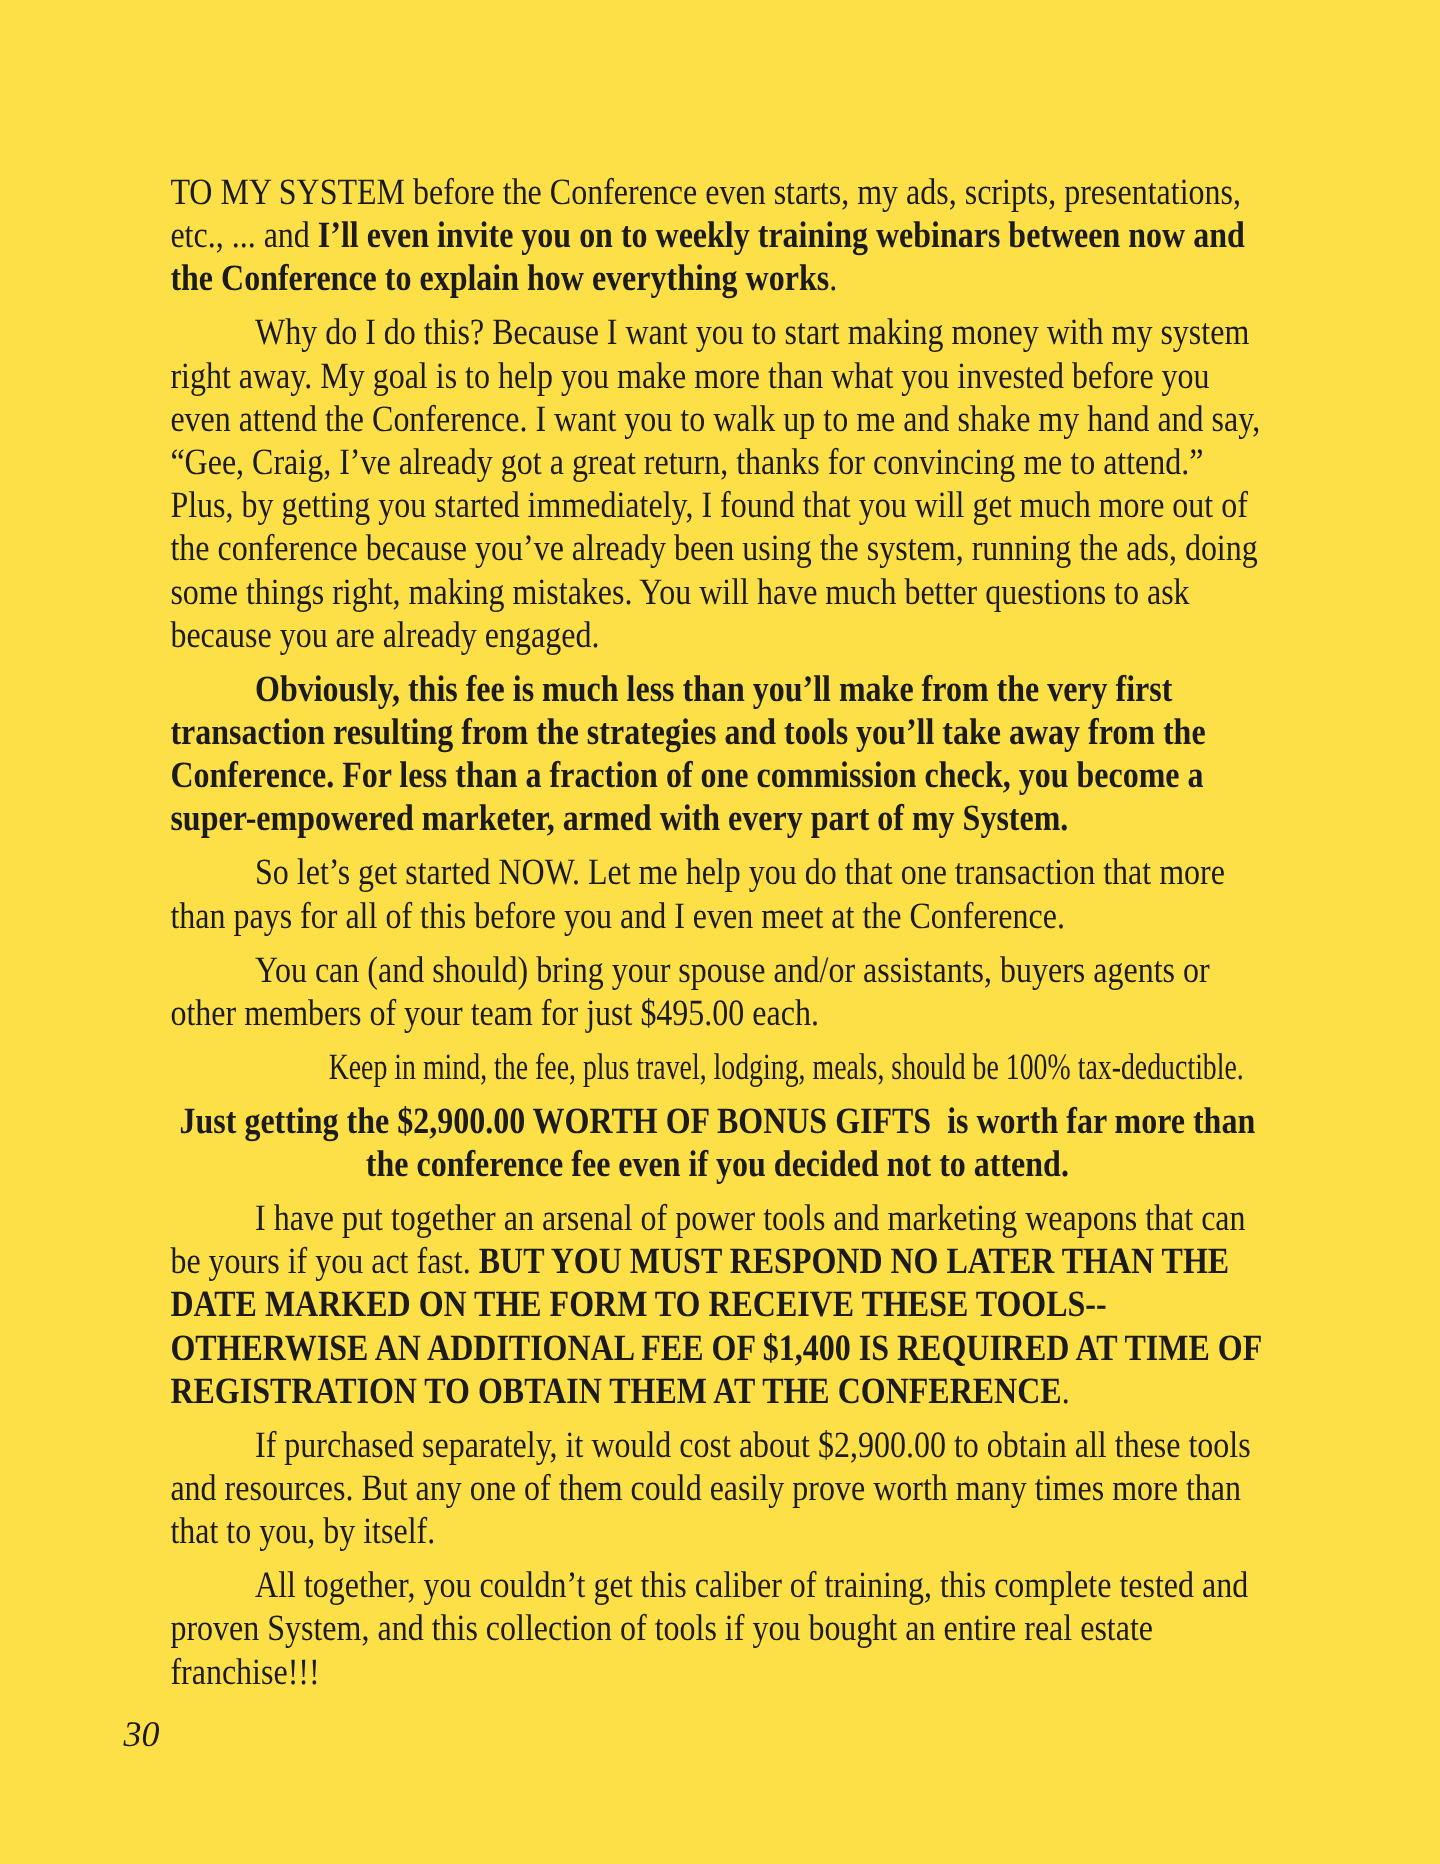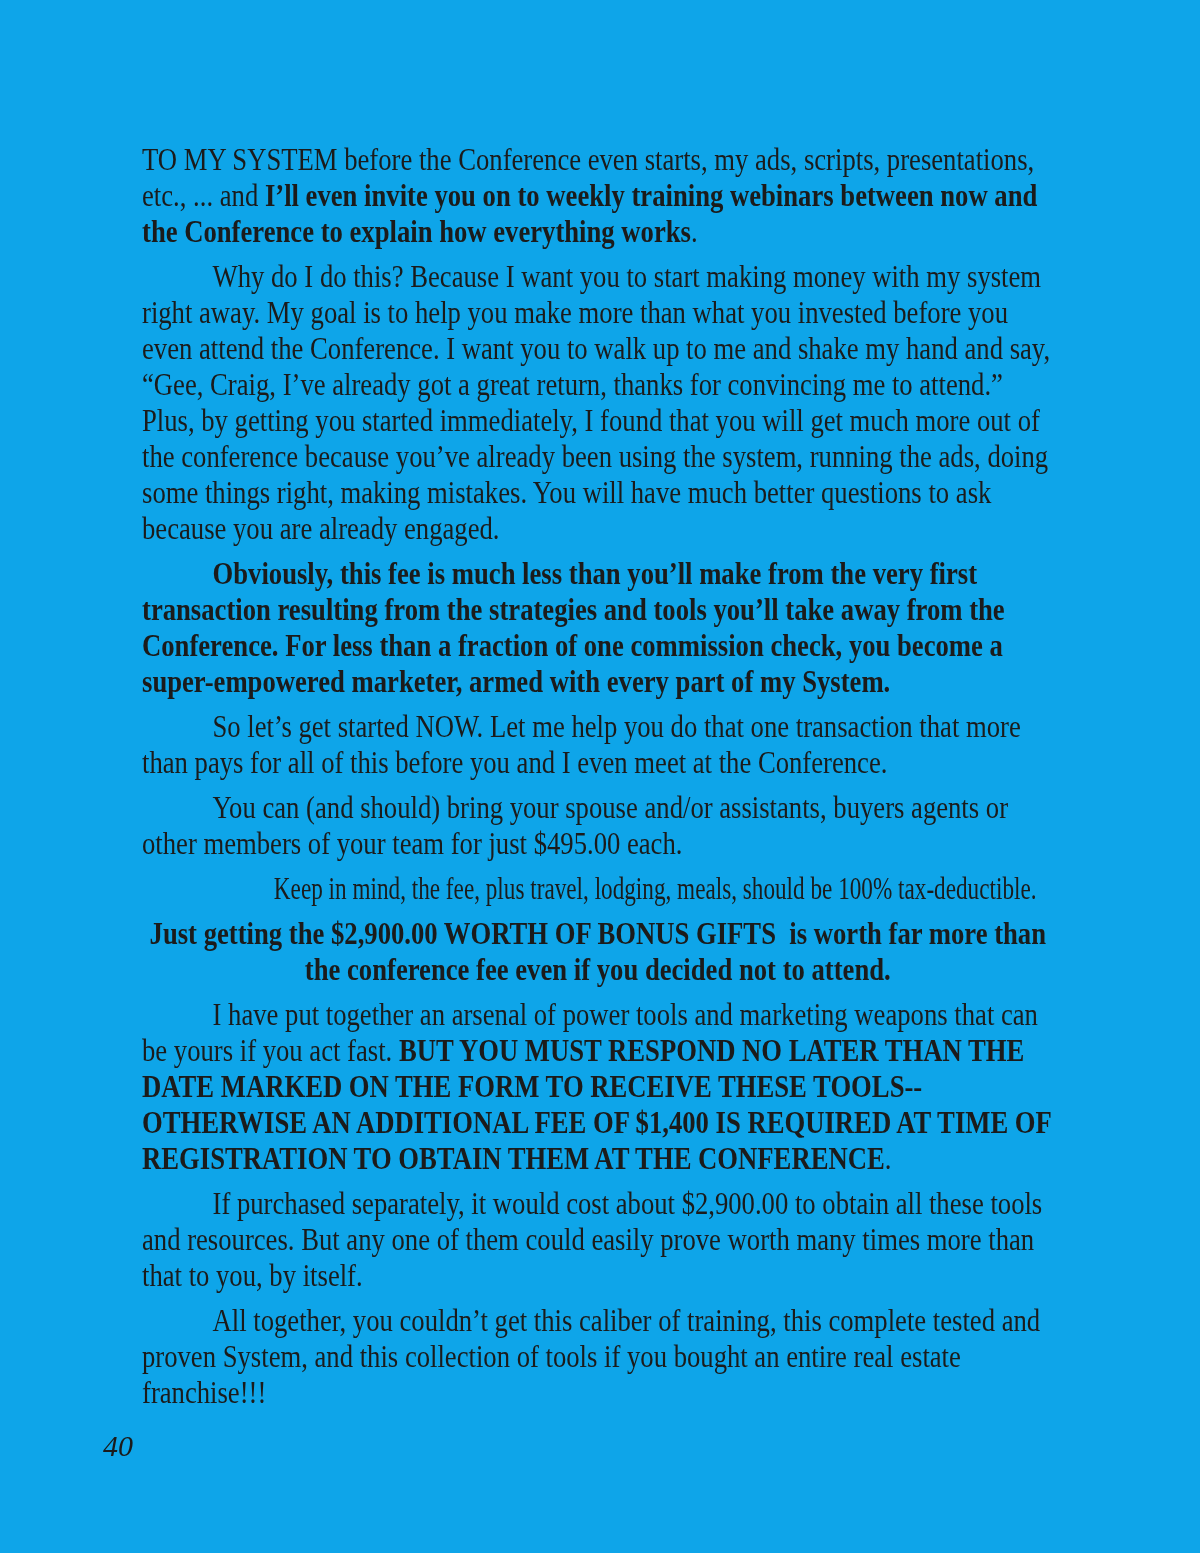--- a/index.html
+++ b/index.html
@@ -4,21 +4,21 @@
 <style>
   html, body {
     margin: 0;
     padding: 0;
     background: #ffffff;
   }
   .page {
     position: relative;
     width: 1200px;
     height: 1553px;
-    background: #0ea5e9;
+    background: #fde047;
     overflow: hidden;
     font-family: "Liberation Serif", "DejaVu Serif", serif;
     color: #1b1b1b;
   }
   
   .textblock {
     position: absolute;
     left: 142px;
     top: 142px;
     width: 1060px;
@@ -80,15 +80,15 @@
     <p class="para center"><span></span><b>Just getting the $2,900.00 WORTH OF BONUS GIFTS&nbsp; is worth far more than the conference fee even if you decided not to attend.</b><span></span></p>
 
     <p class="para indent"><span>I have put together an arsenal of power tools and marketing weapons that can be yours if you act fast. </span><b>BUT YOU MUST RESPOND NO LATER THAN THE DATE MARKED ON THE FORM TO RECEIVE THESE TOOLS-- OTHERWISE AN ADDITIONAL FEE OF $1,400 IS REQUIRED AT TIME OF REGISTRATION TO OBTAIN THEM AT THE CONFERENCE</b><span>.</span></p>
 
     <p class="para indent"><span>If purchased separately, it would cost about $2,900.00 to obtain all these tools and resources. But any one of them could easily prove worth many times more than that to you, by itself.</span><b></b><span></span></p>
 
     <p class="para indent"><span>All together, you couldn’t get this caliber of training, this complete tested and proven System, and this collection of tools if you bought an entire real estate franchise!!!</span><b></b><span></span></p>
 
   </div>
 
-  <div class="pagenum">40</div>
+  <div class="pagenum">30</div>
 
 </div>
 
 </body></html>

